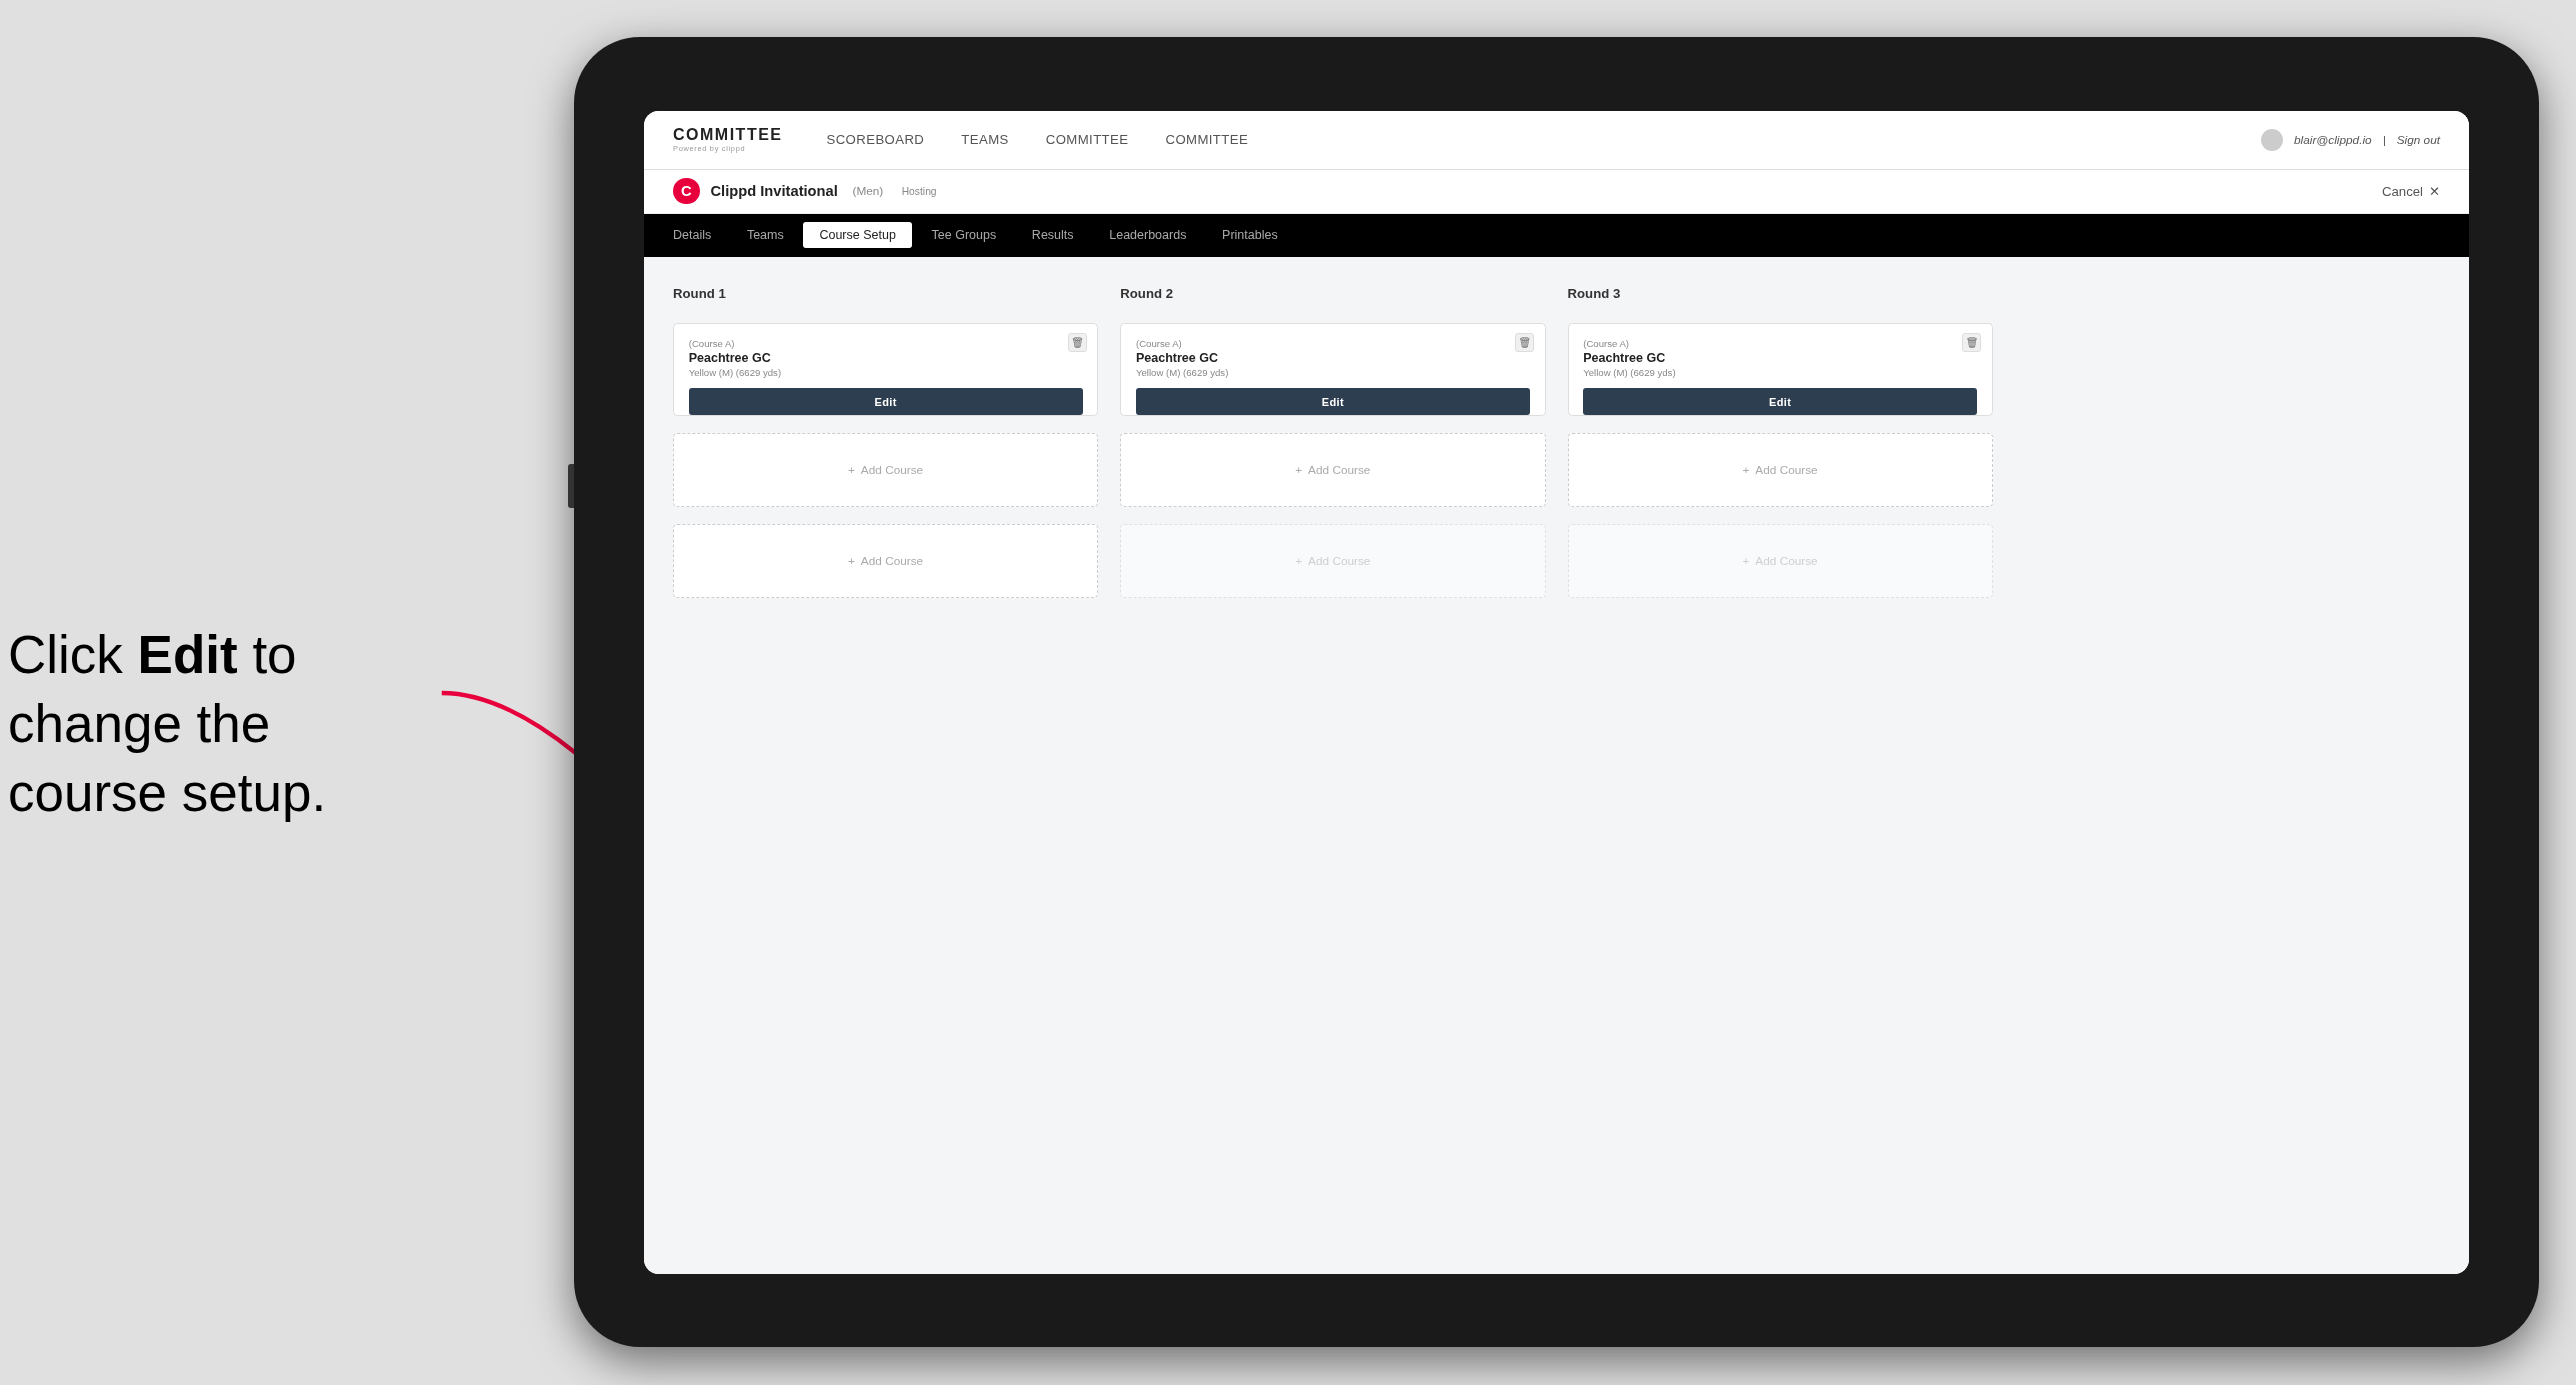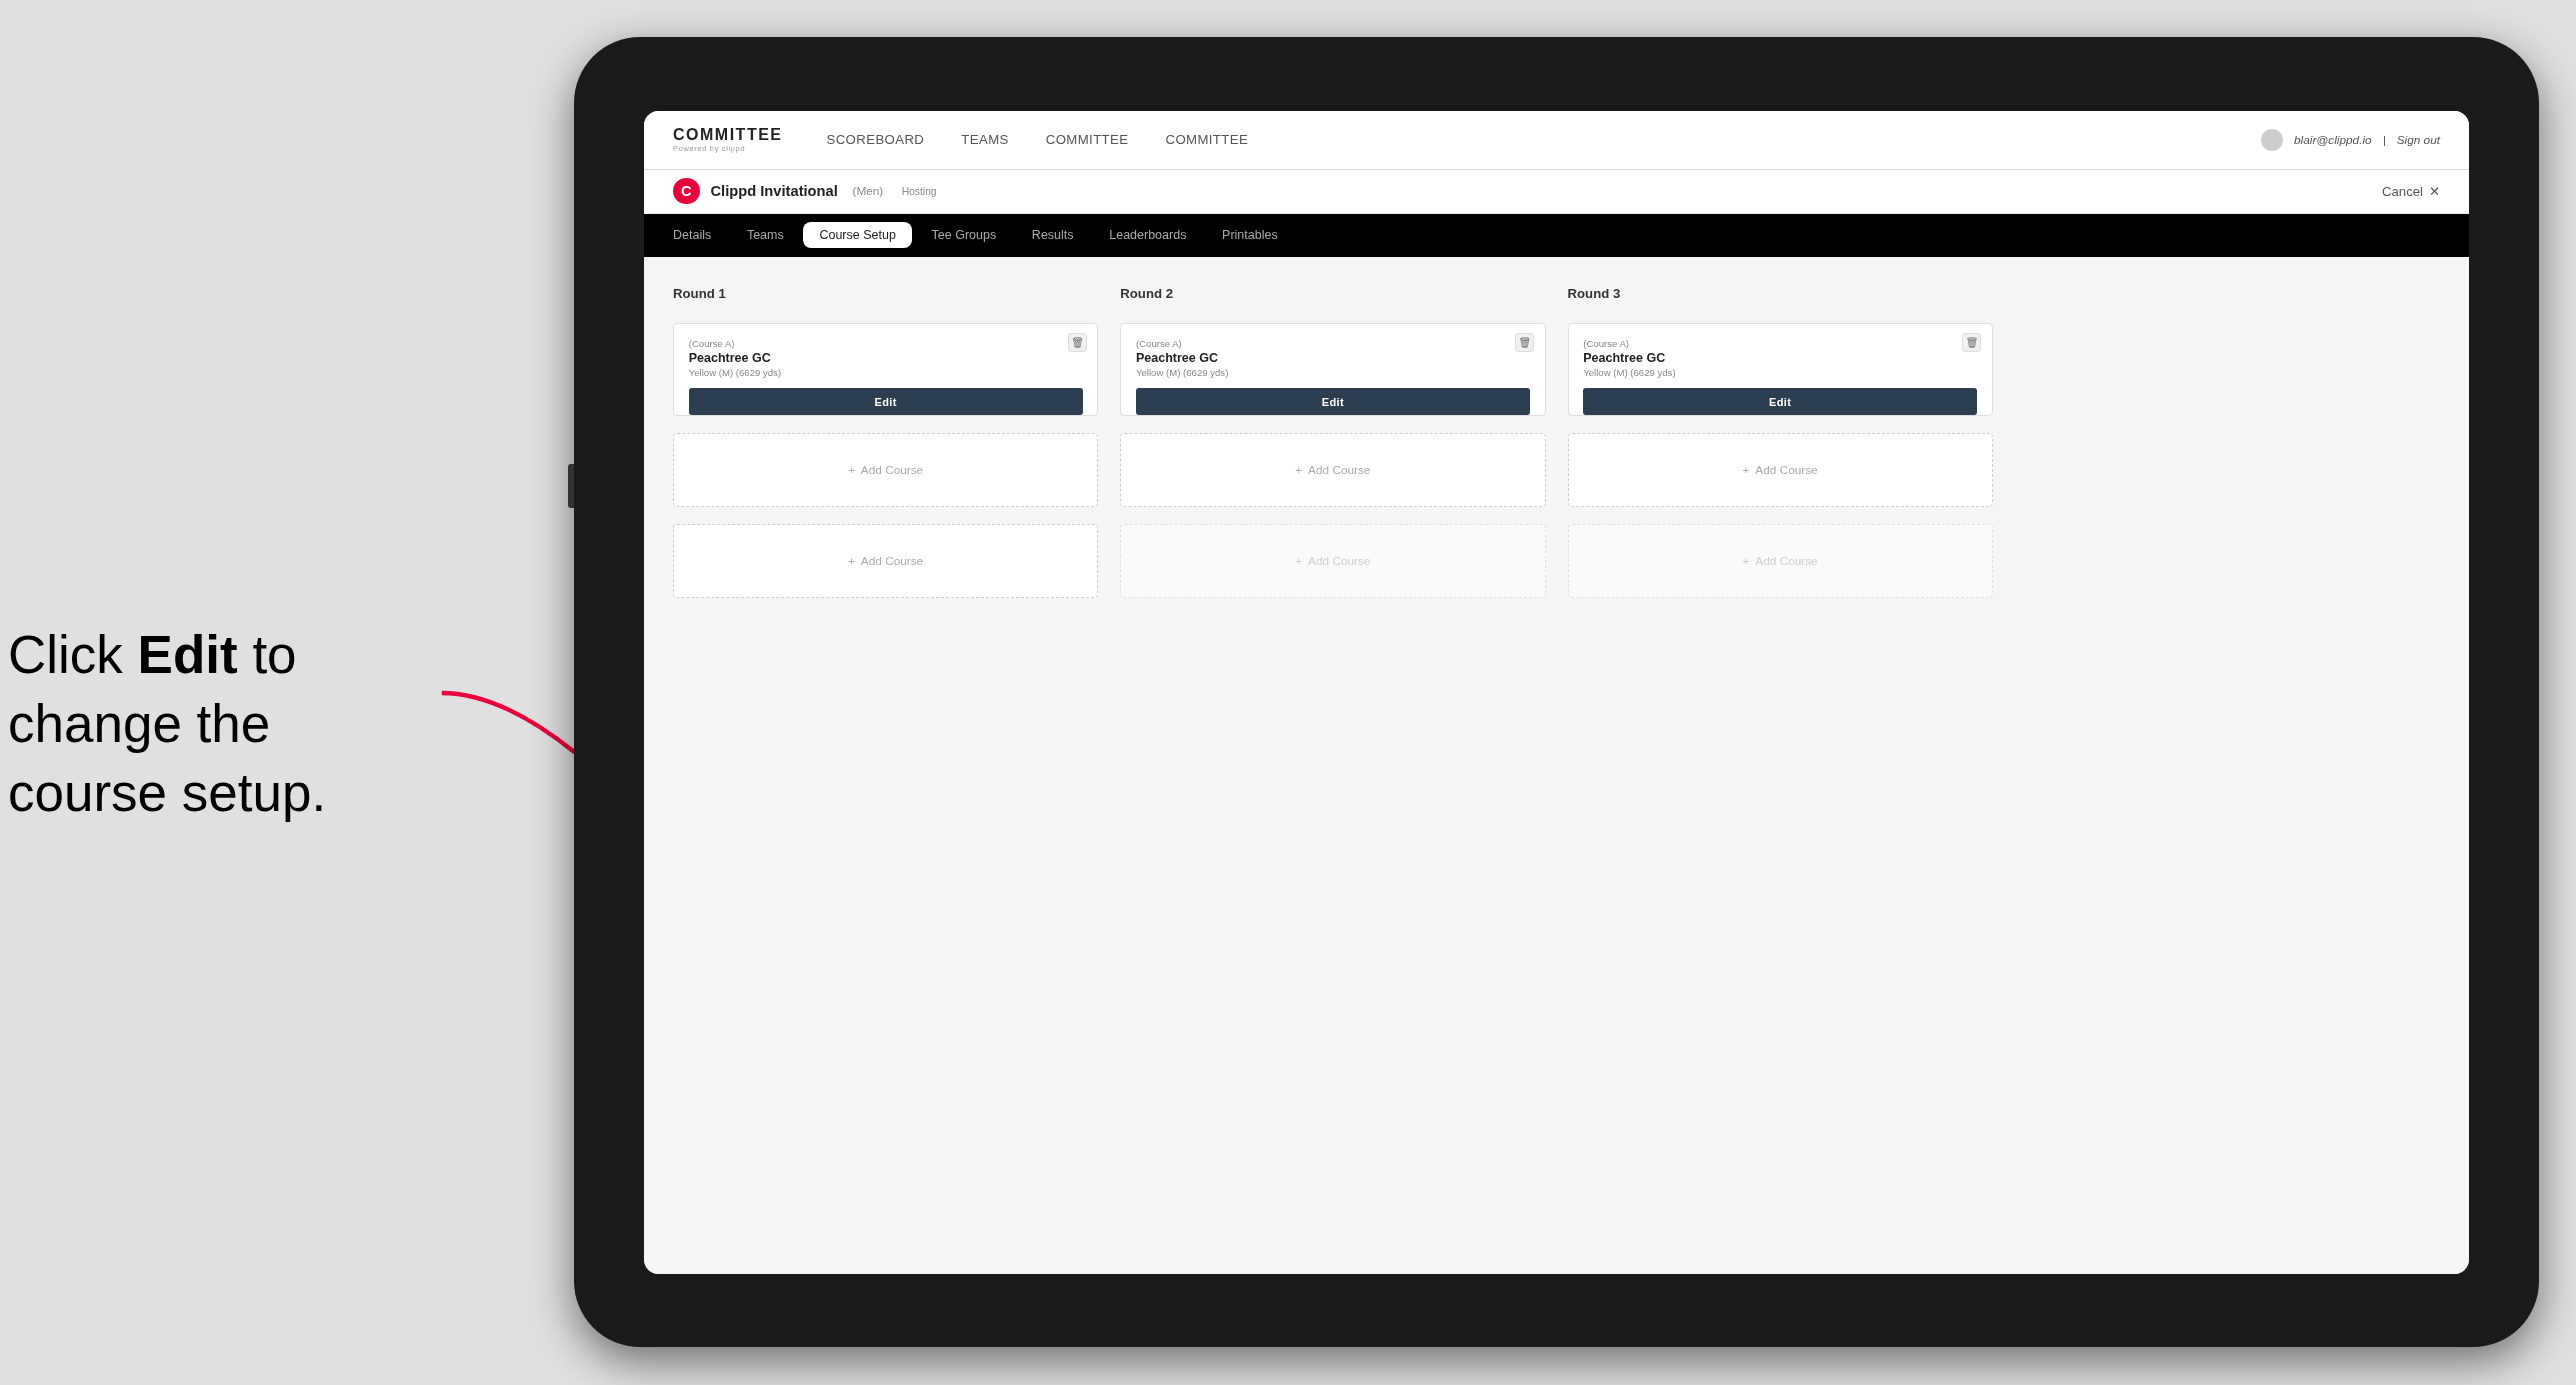--- a/index.html
+++ b/index.html
@@ -203,21 +203,20 @@
       padding: 5.9px 16px;
       font-size: 12.5px;
       color: #aaa;
       cursor: pointer;
       border-radius: 2.9px;
     }
     .tab.active {
       background: #fff;
       color: #222;
       font-weight: 500;
-      border-radius: 8px;
     }
 
     
     .main-content {
       flex: 1;
       background: #f4f5f7;
       padding: 29px;
       overflow-y: auto;
     }
 

